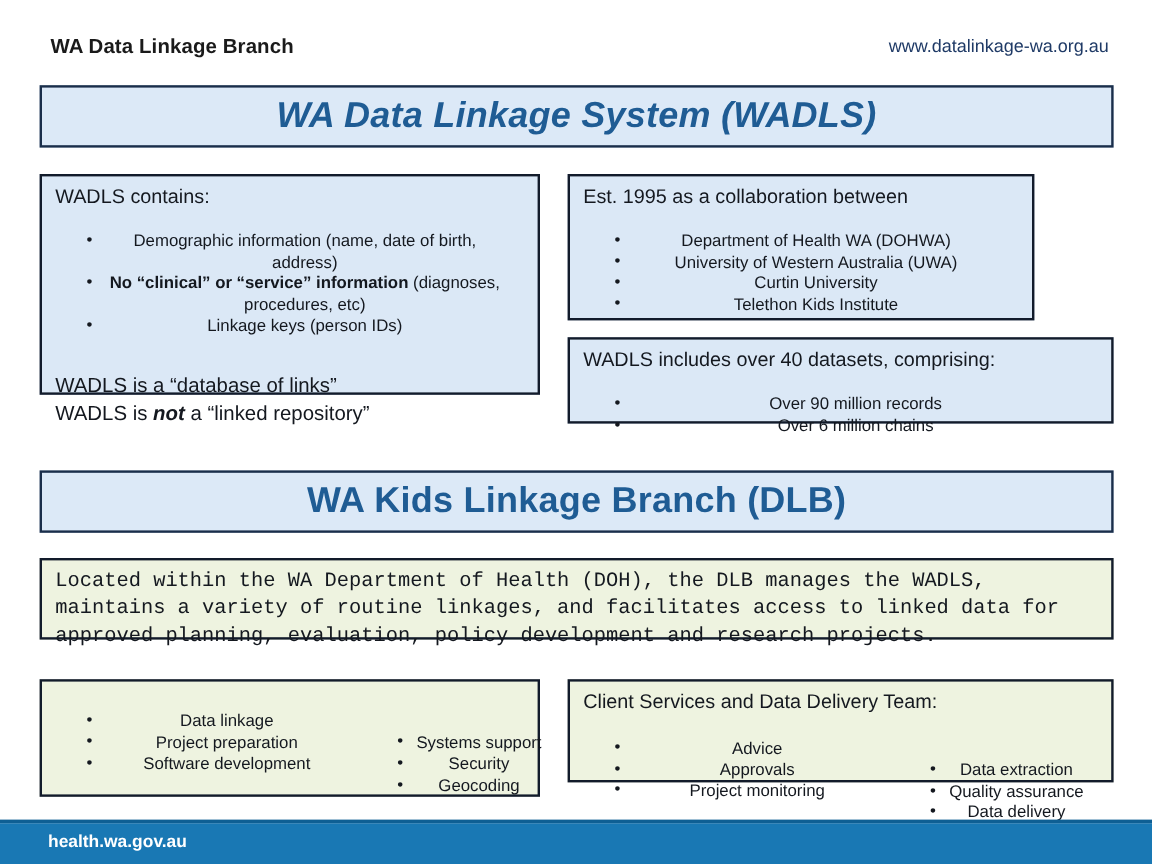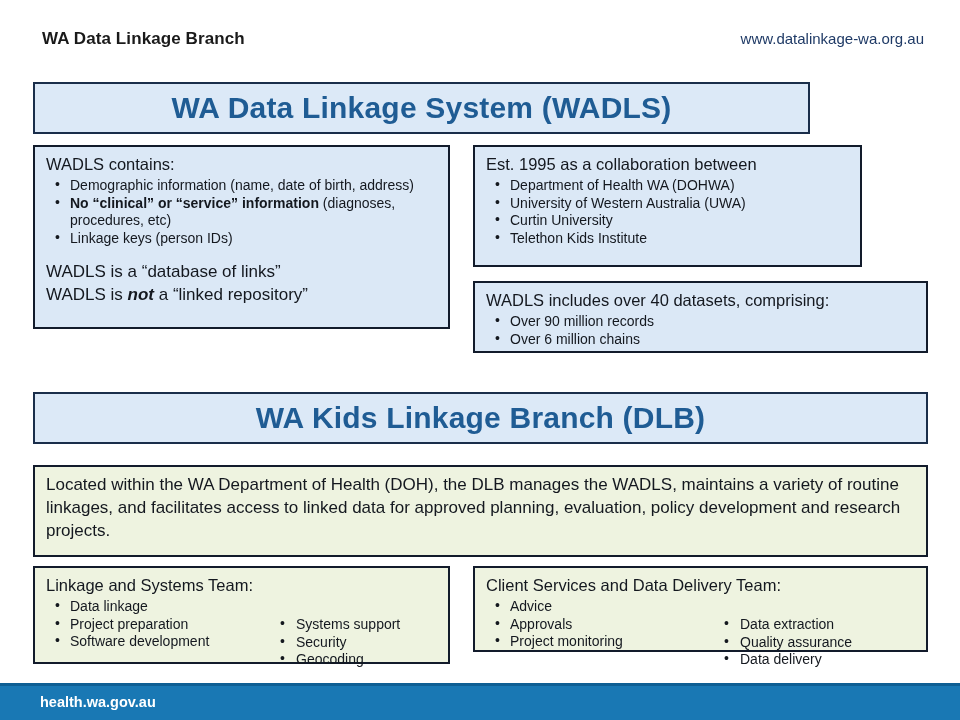--- a/index.html
+++ b/index.html
@@ -42,21 +42,21 @@
     display: flex;
     align-items: center;
     justify-content: center;
   }
   .banner-text {
     font-size: 30px;
     font-weight: bold;
     color: #1f5c94;
     letter-spacing: 0.2px;
   }
-  #banner-wadls { left: 33px; top: 82px; width: 777px; height: 52px; }
+  #banner-wadls { left: 33px; top: 71px; width: 895px; height: 52px; font-style: italic; }
   #banner-dlb   { left: 33px; top: 392px; width: 895px; height: 52px; }
 
   
   .box {
     position: absolute;
     box-sizing: border-box;
     border: 2px solid #121b2b;
     background: #dbe8f6;
     padding: 7px 10px 7px 11px;
   }
@@ -70,22 +70,23 @@
   }
   .box-para {
     font-size: 17px;
     color: #14181f;
     line-height: 1.35;
     margin: 0;
   }
 
   ul.bullets {
     list-style: none;
-    margin: 0;
+    margin: 17px;
     padding: 0;
+    text-align: center;
   }
   ul.bullets li {
     font-size: 14px;
     color: #14181f;
     line-height: 1.28;
     padding-left: 24px;
     position: relative;
     margin-bottom: 0px;
   }
   ul.bullets li::before {
@@ -98,21 +99,21 @@
   }
   ul.bullets.indent li { padding-left: 22px; }
   ul.bullets.indent li::before { left: 6px; }
 
   .gap-line { height: 13px; }
 
   
   #box-contains      { left: 33px;  top: 145px; width: 417px; height: 184px; }
   #box-est           { left: 473px; top: 145px; width: 389px; height: 122px; }
   #box-datasets      { left: 473px; top: 281px; width: 455px; height: 72px;  }
-  #box-located       { left: 33px;  top: 465px; width: 895px; height: 92px;  }
+  #box-located       { left: 33px;  top: 465px; width: 895px; height: 68px; font-family: Liberation Mono, monospace;  }
   #box-linkage-team  { left: 33px;  top: 566px; width: 417px; height: 98px;  }
   #box-client-team   { left: 473px; top: 566px; width: 455px; height: 86px;  }
 
   
   .team-cols {
     display: flex;
     align-items: flex-start;
   }
   .team-cols .col-a { flex: 0 0 auto; }
   .team-cols .col-b { flex: 0 0 auto; padding-top: 18px; }
@@ -190,21 +191,20 @@
 
 <div class="banner" id="banner-dlb">
   <span class="banner-text">WA Kids Linkage Branch (DLB)</span>
 </div>
 
 <div class="box pale" id="box-located">
   <div class="box-para">Located within the WA Department of Health (DOH), the DLB manages the WADLS, maintains a variety of routine linkages, and facilitates access to linked data for approved planning, evaluation, policy development and research projects.</div>
 </div>
 
 <div class="box pale" id="box-linkage-team">
-  <div class="box-heading">Linkage and Systems Team:</div>
   <div class="team-cols">
     <ul class="bullets col-a">
       <li>Data linkage</li>
       <li>Project preparation</li>
       <li>Software development</li>
     </ul>
     <ul class="bullets indent col-b">
       <li>Systems support</li>
       <li>Security</li>
       <li>Geocoding</li>

